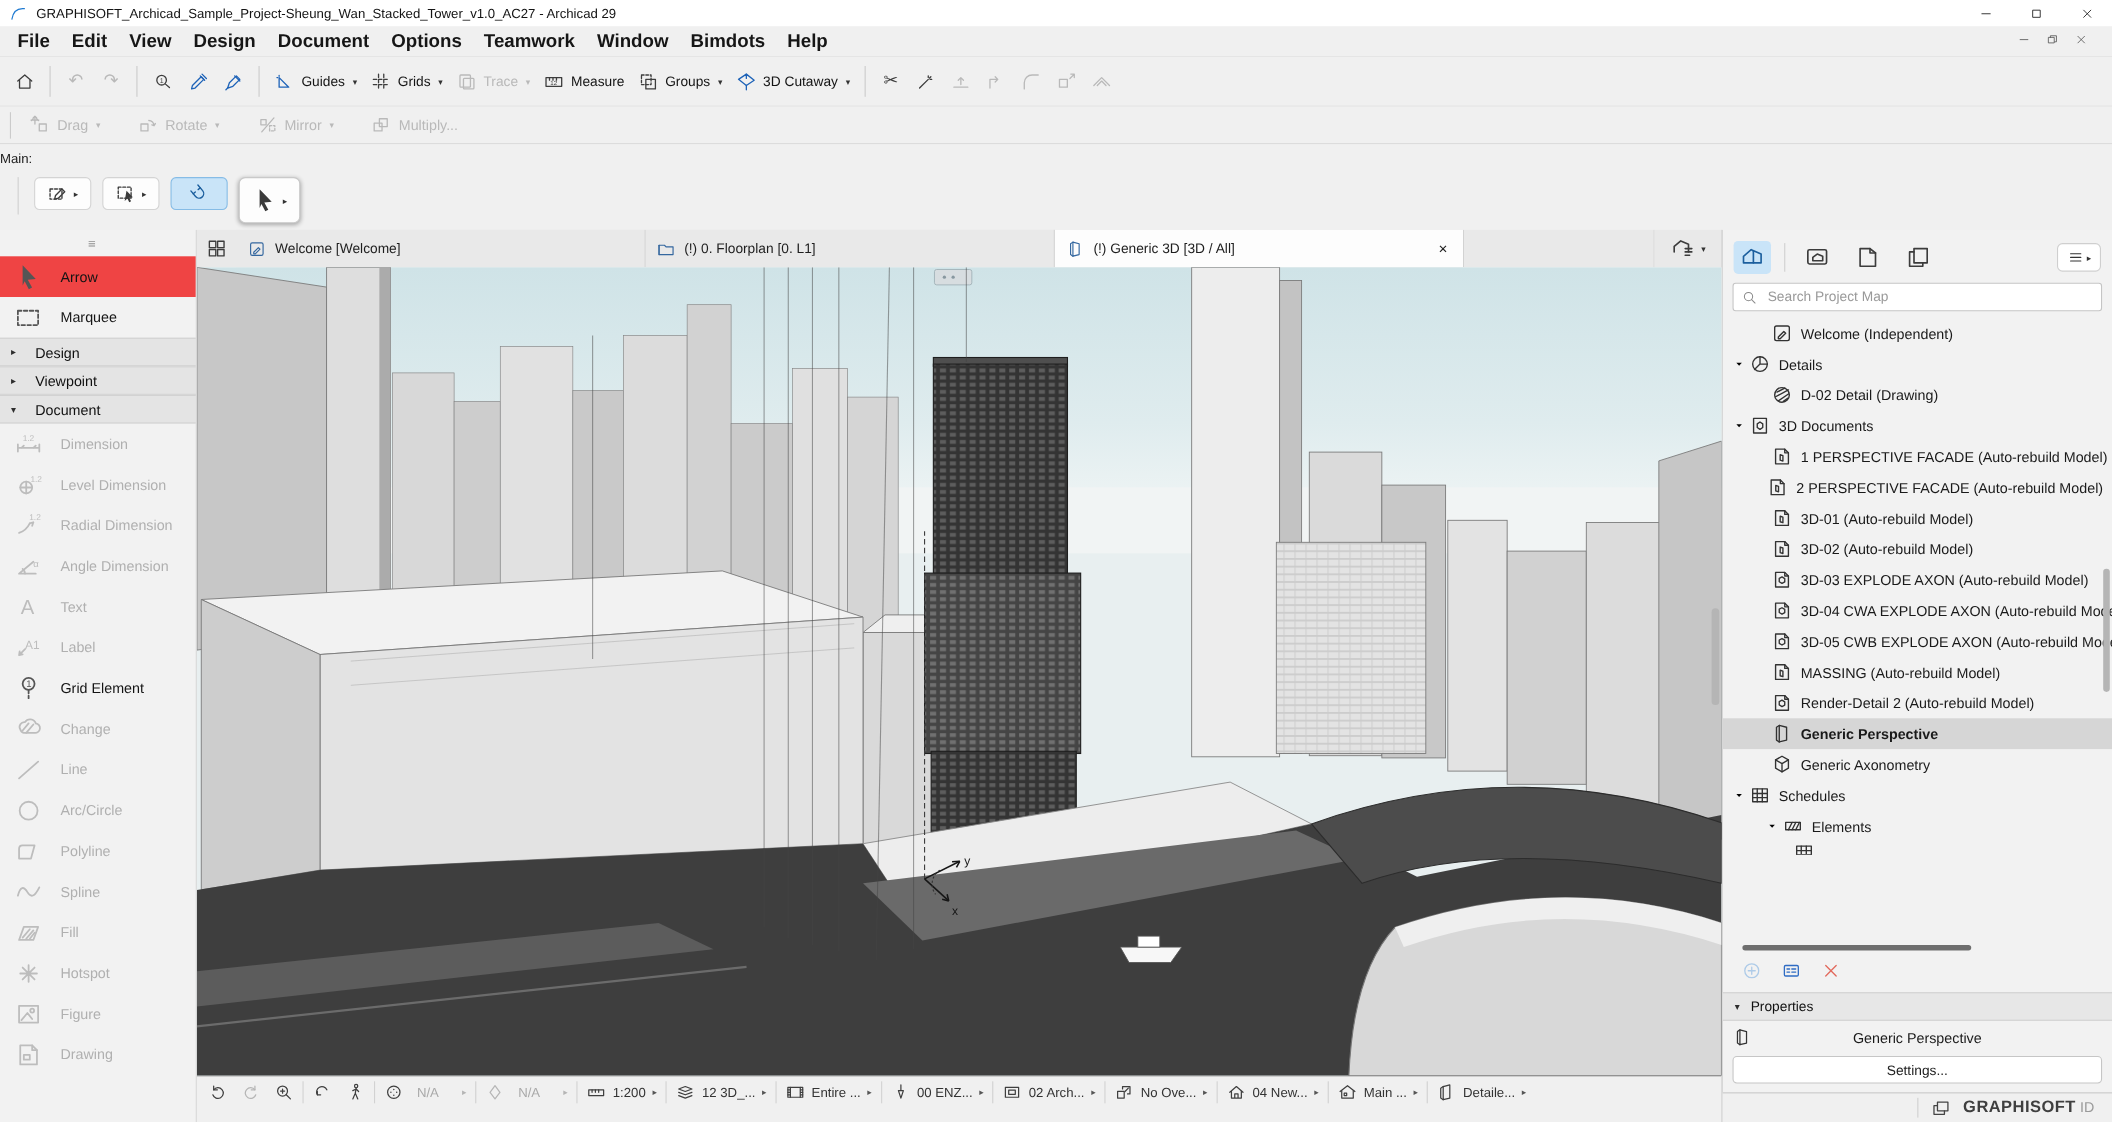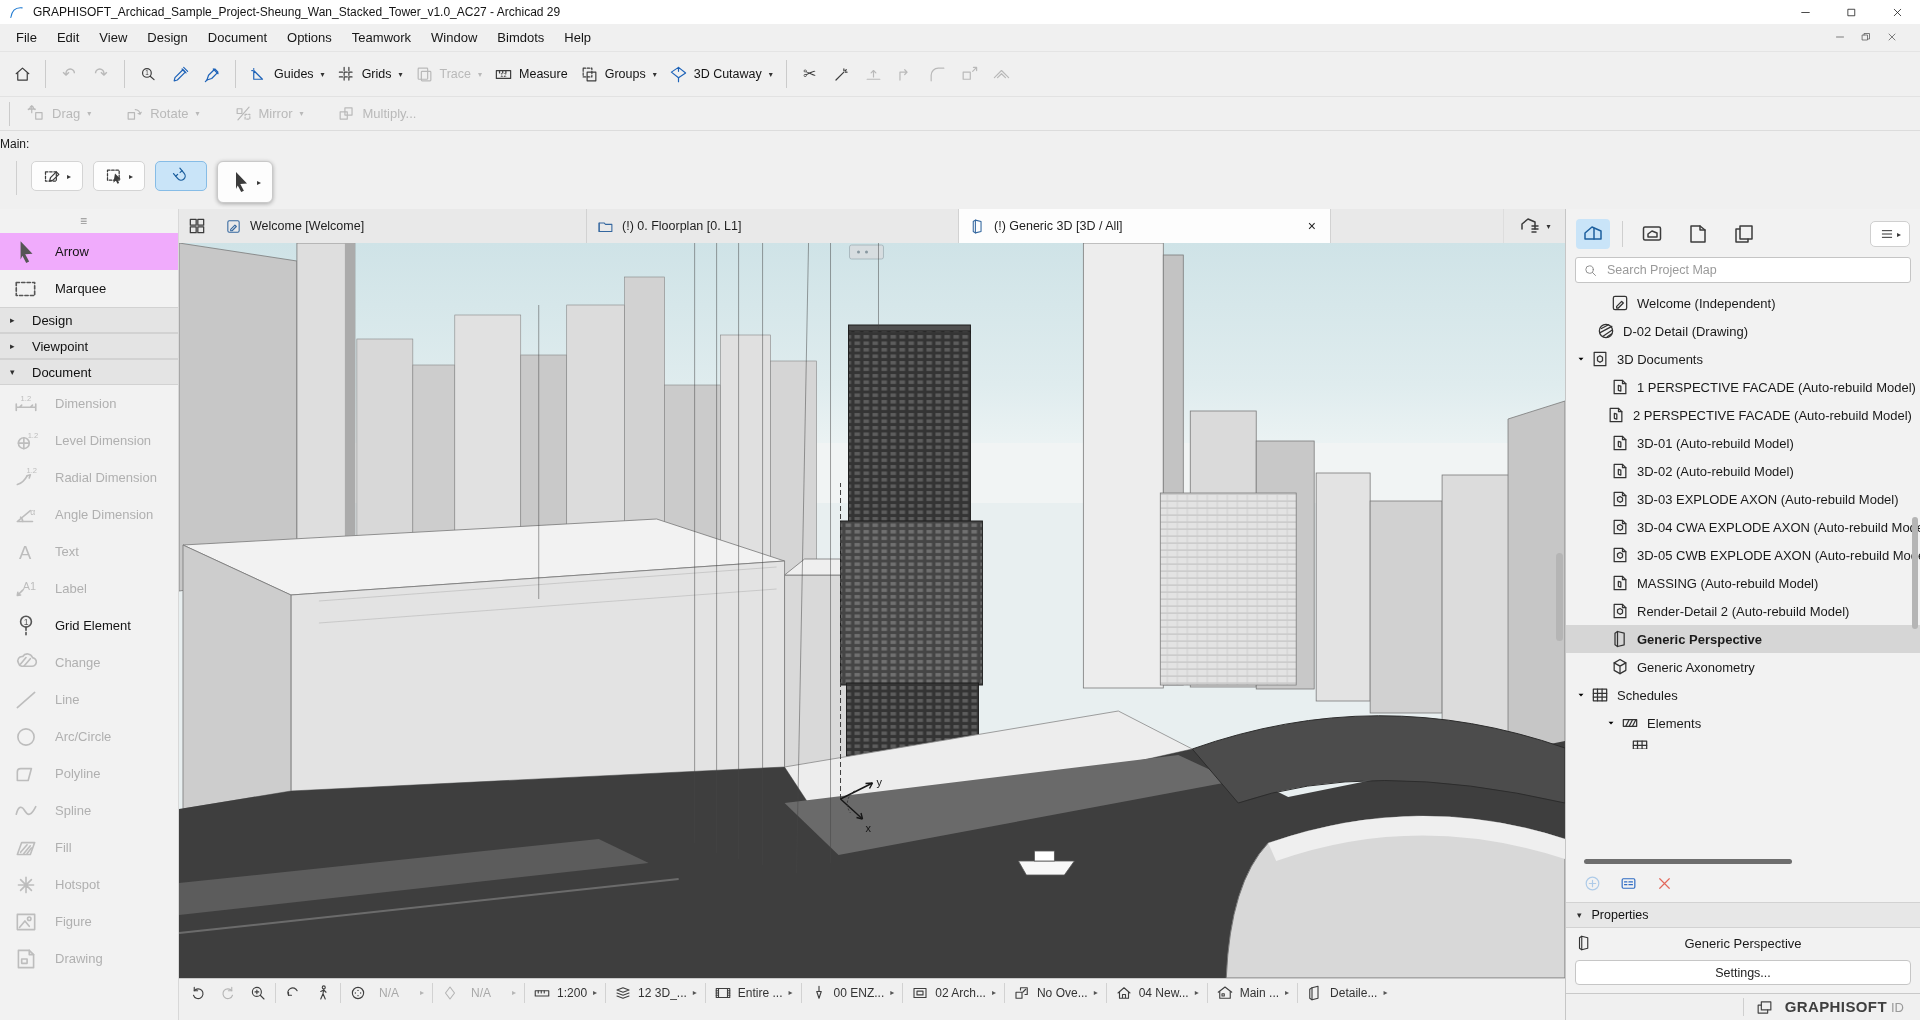--- a/index.html
+++ b/index.html
@@ -10,21 +10,21 @@
   
   .titlebar{height:24px;background:#ffffff;display:flex;align-items:center;padding-left:8px;flex:none;}
   .titlebar .title{font-size:12px;color:#141414;margin-left:8px;white-space:nowrap;}
   .wincontrols{margin-left:auto;display:flex;height:100%;}
   .winbtn{width:46px;height:100%;display:flex;align-items:center;justify-content:center;color:#222;}
   .winbtn .ic{width:13px;height:13px;}
   .logo{width:17px;height:17px;color:#1f7ad1;}
 
   
   .menubar{height:28px;background:#f0f0f0;display:flex;align-items:center;padding-left:6px;flex:none;border-bottom:1px solid #e4e4e4;}
-  .menu-item{font-size:13px;padding:4px 10px;height:100%;display:flex;align-items:center;color:#161616;}
+  .menu-item{font-size:17px;padding:4px 10px;height:100%;display:flex;align-items:center;color:#161616;font-weight:bold;}
   .childcontrols{margin-left:auto;display:flex;gap:14px;padding-right:22px;color:#555;}
   .childcontrols .ic{width:12px;height:12px;}
 
   
   .tb1{height:45px;background:#f0f0f0;display:flex;align-items:center;padding:0 6px;flex:none;border-bottom:1px solid #e2e2e2;}
   .tb2{height:34px;background:#f0f0f0;display:flex;align-items:center;padding:0 2px;flex:none;border-bottom:1px solid #dcdcdc;}
   .tbtn{height:32px;min-width:32px;display:inline-flex;align-items:center;justify-content:center;gap:6px;
     border-radius:3px;padding:0 6px;color:#333;}
   .tbtn .ic{width:19px;height:19px;color:#3d3d3d;}
   .tbtn .tlabel{font-size:12.5px;color:#141414;white-space:nowrap;}
@@ -48,21 +48,21 @@
   .qbtn.raised .ic{width:24px;height:24px;}
 
   
   .content{flex:1;display:flex;min-height:0;}
 
   
   .toolbox{width:178px;background:#f2f2f2;flex:none;display:flex;flex-direction:column;}
   .tbx-handle{height:24px;display:flex;align-items:center;padding-left:80px;color:#909090;font-size:12px;}
   .tbx-row{height:37px;display:flex;align-items:center;padding-left:13px;gap:16px;font-size:13px;color:#141414;flex:none;}
   .tbx-row .ic{width:26px;height:26px;color:#555;flex:none;}
-  .tbx-row.selected{background:#f0abfc;}
+  .tbx-row.selected{background:#ef4444;}
   .tbx-row.disabled{color:#b0b0b0;}
   .tbx-row.disabled .ic{color:#bdbdbd;}
   .tbx-sec{height:26px;background:#e4e4e4;border-top:1px solid #d2d2d2;border-bottom:1px solid #d2d2d2;
     display:flex;align-items:center;padding-left:10px;gap:12px;font-size:13px;color:#101010;flex:none;}
   .tbx-sec .scaret{font-size:9px;color:#2e2e2e;width:10px;}
 
   
   .center{width:1387px;display:flex;flex-direction:column;flex:none;border-left:1px solid #d8d8d8;}
   .tabbar{height:34px;background:#e9e9e9;display:flex;align-items:stretch;flex:none;}
   .tab-quad{width:36px;display:flex;align-items:center;justify-content:center;color:#3c3c3c;}
@@ -1032,21 +1032,35 @@
           <div class="tree-row" style="padding-left:26px">
             <span class="chev"></span>
             <span class="ic tree-ic">
               <svg viewBox="0 0 24 24">
                 <rect x="4" y="4" width="16" height="16" rx="2"></rect>
                 <path d="M8 16l6-6 2 2-6 6H8z"></path>
               </svg>
             </span>
             <span class="tree-label">Welcome (Independent)</span>
           </div>
-          <div class="tree-row" style="padding-left:12px">
+          <div class="tree-row" style="padding-left:6px">
+            <span class="chev">
+              <svg viewBox="0 0 24 24">
+                <path d="M7 9.5l5 5.5 5-5.5"></path>
+              </svg>
+            </span>
+            <span class="ic tree-ic">
+              <svg viewBox="0 0 24 24">
+                <circle cx="12" cy="12" r="8"></circle>
+                <path d="M12 4v8h8M12 12l-6 6"></path>
+              </svg>
+            </span>
+            <span class="tree-label">Details</span>
+          </div>
+          <div class="tree-row" style="padding-left:26px">
             <span class="chev"></span>
             <span class="ic tree-ic">
               <svg viewBox="0 0 24 24">
                 <circle cx="12" cy="12" r="8"></circle>
                 <path d="M6.5 9l8.5-4.5M5 14L19 6.5M8 18.5L19 11M13.5 19l5-3.5"></path>
               </svg>
             </span>
             <span class="tree-label">D-02 Detail (Drawing)</span>
           </div>
           <div class="tree-row" style="padding-left:6px">

